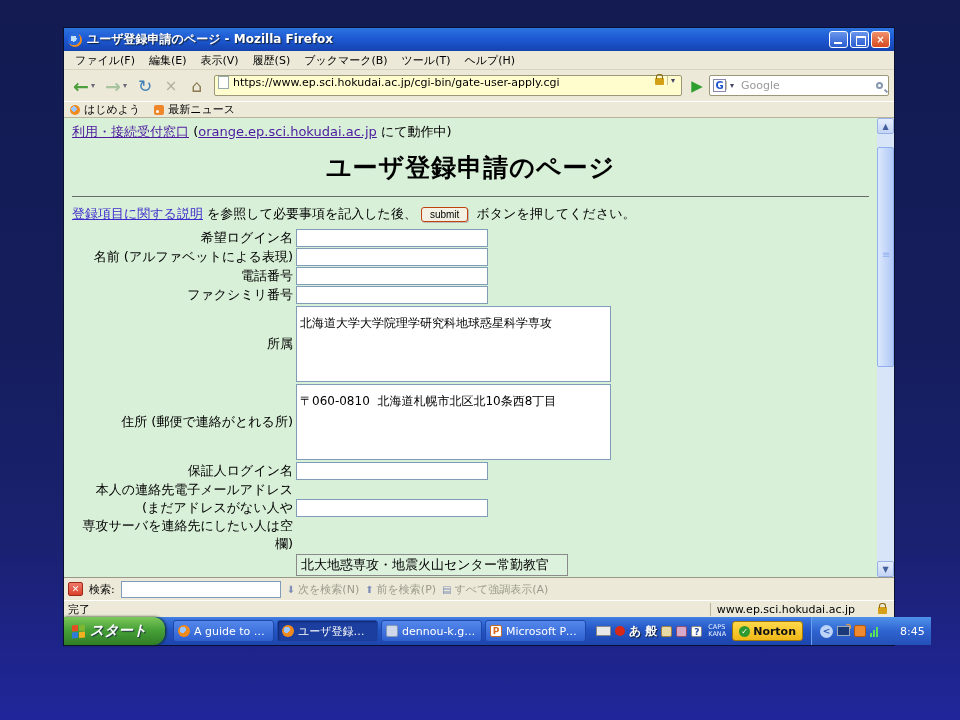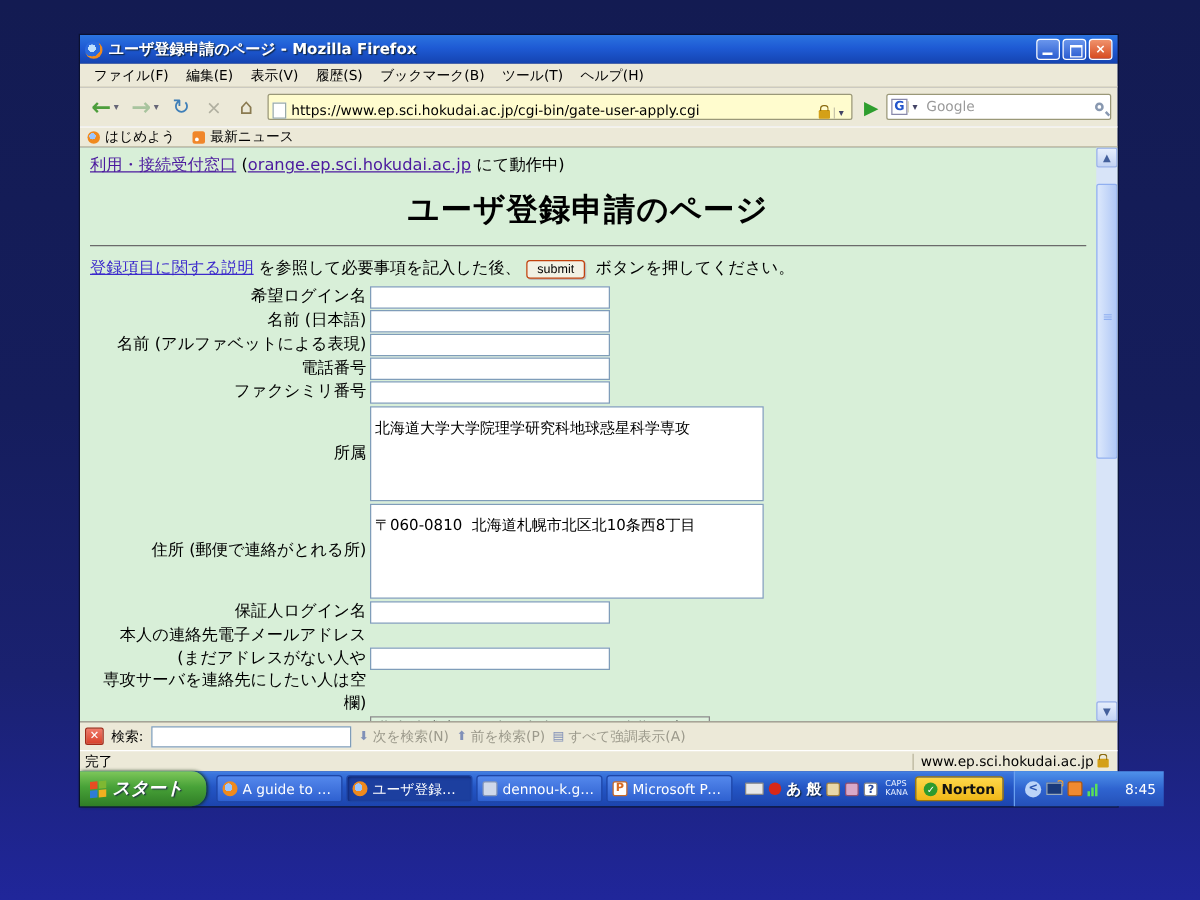--- a/index.html
+++ b/index.html
@@ -34,21 +34,21 @@
   
   .navbar { height:31px; background:#ece9d8; display:flex; align-items:center; padding:0 5px; gap:2px; }
   .navico { font-size:19px; line-height:22px; width:24px; text-align:center; flex:none; }
   .back { color:#4d9e3c; font-weight:bold; }
   .fwd  { color:#a8c49e; font-weight:bold; }
   .caret { font-size:8px; color:#667; width:8px; margin-left:-4px; }
   .reload { color:#3f7fb8; font-size:17px; }
   .stop { color:#b0afa0; font-size:15px; }
   .home { color:#8a7a50; font-size:17px; }
   .urlbox { flex:1; height:21px; background:#fffcce; border:1px solid #9a9878; border-radius:2px;
-    display:flex; align-items:flex-end; padding:0 3px; margin:0 3px; }
+    display:flex; align-items:flex-start; padding:0 3px; margin:0 3px; }
   .pageico { width:11px; height:13px; background:#fff; border:1px solid #9aa; margin-right:4px; flex:none; }
   .urltext { flex:1; font-size:11px; color:#000; white-space:nowrap; overflow:hidden; }
   .lock { width:9px; height:7px; background:#d4a017; border-radius:1px; position:relative; margin:2px 3px 0 3px; flex:none; }
   .lock::before { content:""; position:absolute; top:-4px; left:1px; width:5px; height:4px;
     border:1px solid #8a6a10; border-bottom:none; border-radius:3px 3px 0 0; }
   .dropbtn { font-size:8px; color:#446; padding:0 3px; border-left:1px solid #c8c4a8; }
   .gobtn { color:#2e9e2e; font-size:15px; width:20px; text-align:center; }
   .searchbox { width:180px; height:21px; background:#fff; border:1px solid #9a9878; border-radius:2px;
     display:flex; align-items:center; padding:0 3px; }
   .gico { width:13px; height:13px; border:1px solid #88a; font-size:10px; font-weight:bold; color:#2255cc;
@@ -99,21 +99,21 @@
   .fclose { width:15px; height:14px; background:linear-gradient(180deg,#ef7a6a,#d8402a); border:1px solid #a02818;
     border-radius:2px; color:#fff; font-size:9px; font-weight:bold; text-align:center; line-height:13px; }
   .findinput { width:160px; height:17px; border:1px solid #7f9db9; background:#fff; font-size:11px; }
   .fbtn { color:#9c9a8c; display:flex; align-items:center; gap:3px; }
   .fico { font-size:10px; color:#8090b8; }
 
   
   .statusbar { height:17px; background:#ece9d8; border-top:1px solid #fff; display:flex; align-items:center;
     font-size:11px; padding:0 4px; }
   .statusleft { flex:1; }
-  .statusright { display:flex; align-items:center; gap:0; border-left:1px solid #b8b49a; padding-left:6px; }
+  .statusright { display:flex; align-items:center; gap:20px; border-left:1px solid #b8b49a; padding-left:6px; }
 
   
   .taskbar { height:28px; background:linear-gradient(180deg,#4584e4 0%,#3a74dc 8%,#2456c5 45%,#1c44ad 100%);
     display:flex; align-items:center; }
   .startbtn { height:28px; padding:0 18px 0 8px; border-radius:0 12px 12px 0;
     background:linear-gradient(180deg,#7ec75a 0%,#48a238 45%,#2f7d26 100%);
     display:flex; align-items:center; gap:5px; box-shadow:1px 0 3px #0a2a0a; flex:none; }
   .winflag { width:13px; height:13px; display:grid; grid-template-columns:6px 6px; grid-template-rows:6px 6px; gap:1px; transform:skewY(-5deg); }
   .winflag span:nth-child(1){background:#e84c22;} .winflag span:nth-child(2){background:#7eb832;}
   .winflag span:nth-child(3){background:#2e7cd8;} .winflag span:nth-child(4){background:#f0b020;}
@@ -228,24 +228,20 @@
         <hr class="prule">
         <div class="instr">
           <a class="lnk3" href="#">登録項目に関する説明</a><span> を参照して必要事項を記入した後、</span><button class="submitbtn">submit</button><span> ボタンを押してください。</span>
         </div>
 
         <div class="frow">
           <span class="flabel">希望ログイン名</span>
           <input class="txt" value="" style="">
         </div>
         <div class="frow">
-          <span class="flabel">名前 (日本語)</span>
-          <input class="txt" value="" style="">
-        </div>
-        <div class="frow">
           <span class="flabel">名前 (アルファベットによる表現)</span>
           <input class="txt" value="" style="">
         </div>
         <div class="frow">
           <span class="flabel">電話番号</span>
           <input class="txt" value="" style="">
         </div>
         <div class="frow">
           <span class="flabel">ファクシミリ番号</span>
           <input class="txt" value="" style="">

